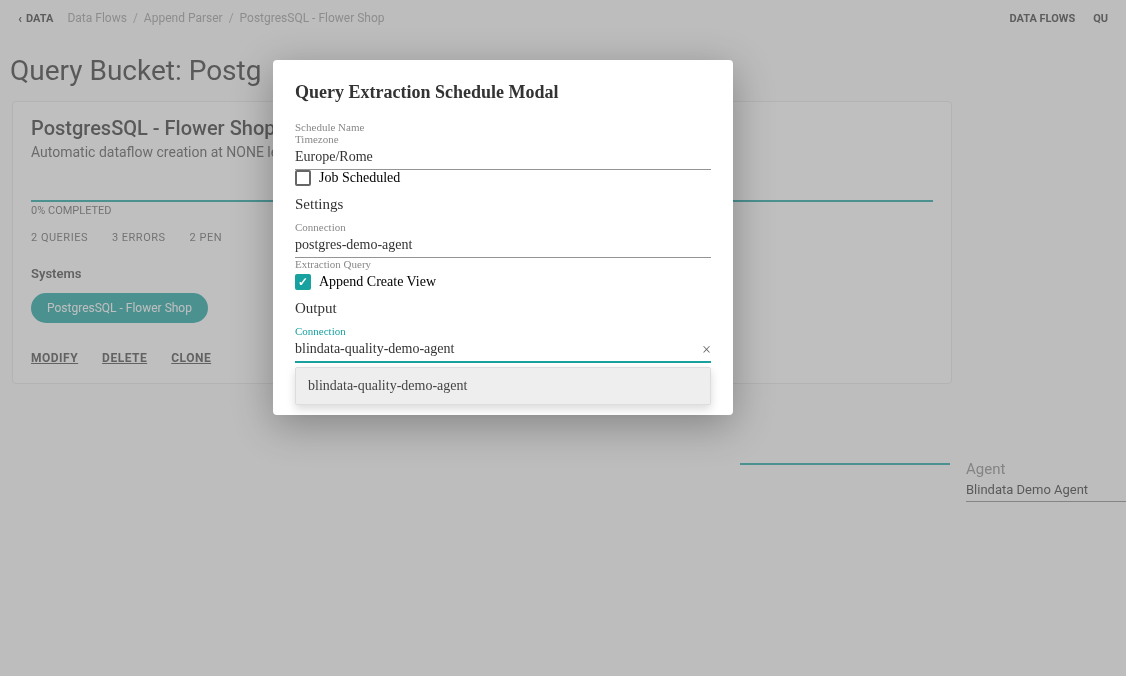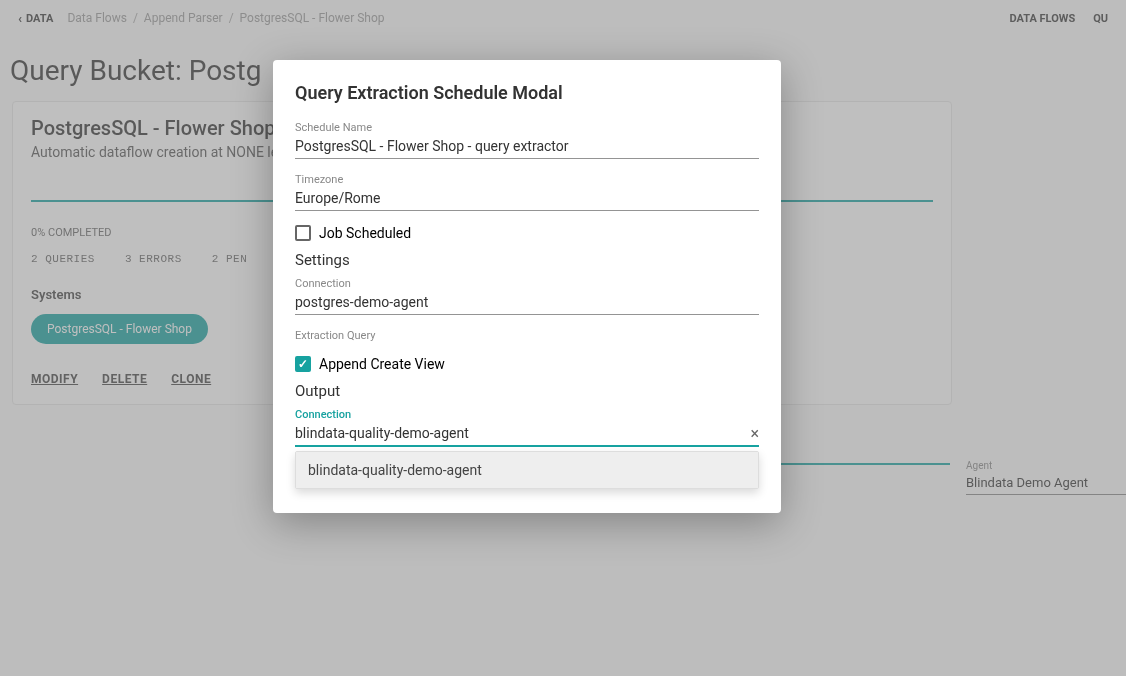--- a/index.html
+++ b/index.html
@@ -59,60 +59,61 @@
   border-radius: 4px;
   padding: 14px 18px 18px;
   width: 940px;
 }
 .card h2 { font-size: 20px; font-weight: 500; color: #333; }
 .card-sub { font-size: 14px; color: #555; margin-top: 4px; }
 .progress-line {
   height: 2px; background: #17a2a0;
   margin-top: 40px; width: 100%;
 }
-.prog-txt { font-size: 11px; color: #666; margin-top: 24px; }
-.stats { display: flex; gap: 30px; margin-top: 14px; font-size: 11px; color: #666; font-family: Liberation Mono, monospace;}
+.prog-txt { font-size: 11px; color: #666; margin-top: 2px; }
+.stats { display: flex; gap: 24px; margin-top: 14px; font-size: 11px; color: #666;}
 .stats span { letter-spacing: 0.5px; }
 .systems-label { font-size: 13px; font-weight: 600; color: #444; margin-top: 22px;}
 .chip {
   display: inline-block;
   background: #17a2a0;
   color: #fff;
   font-size: 12px;
   padding: 8px 16px;
   border-radius: 16px;
   margin-top: 12px;
 }
 .actions { display: flex; gap: 24px; margin-top: 28px; font-size: 12px; font-weight: 700; color: #444; letter-spacing: 0.5px; text-decoration: underline;}
 .agent-box {
   position: absolute;
   right: 0;
   top: 460px;
   font-size: 12px;
   color: #777;
 }
-.agent-box .lbl { font-size: 10px; color: #888; }
+.agent-box .lbl { font-size: 15px; color: #888; }
 .agent-box .val { font-size: 13px; color: #333; border-bottom: 1px solid #888; padding: 4px 0; width: 160px;}
 .divider-under {
   position: absolute;
   top: 463px; left: 740px; width: 210px; height: 2px; background: #17a2a0;
 }
 
 .modal {
   position: absolute;
   left: 273px; top: 60px;
-  width: 508px;
+  width: 460px;
   background: #fff;
   box-shadow: 0 10px 40px rgba(0,0,0,0.3);
   border-radius: 4px;
-  padding: 22px 22px 24px;
+  padding: 22px 22px 10px;
   z-index: 20;
+  font-family: Liberation Serif, serif;
 }
 .modal-title { font-size: 18px; font-weight: 600; color: #333; margin-bottom: 18px;}
-.field { margin-bottom: 14px; position: relative; }
+.field { position: relative; }
 .field-label { font-size: 11px; color: #888; }
 .field-label.focused { color: #17a2a0; font-weight: 500;}
 .field-input {
   width: 100%;
   border: none;
   border-bottom: 1px solid #949494;
   font-size: 14px;
   padding: 4px 0;
   color: #333;
   outline: none;
@@ -206,21 +207,20 @@
   <div class="val">Blindata Demo Agent</div>
 </div>
 
 <div class="overlay"></div>
 
 <div class="modal">
   <div class="modal-title">Query Extraction Schedule Modal</div>
 
   <div class="field">
     <div class="field-label">Schedule Name</div>
-    <input class="field-input" value="PostgresSQL - Flower Shop - query extractor" style="">
   </div>
 
 
   <div class="field">
     <div class="field-label">Timezone</div>
     <input class="field-input" value="Europe/Rome" style="">
   </div>
 
   <div class="check-row">
     <span class="checkbox"></span>

